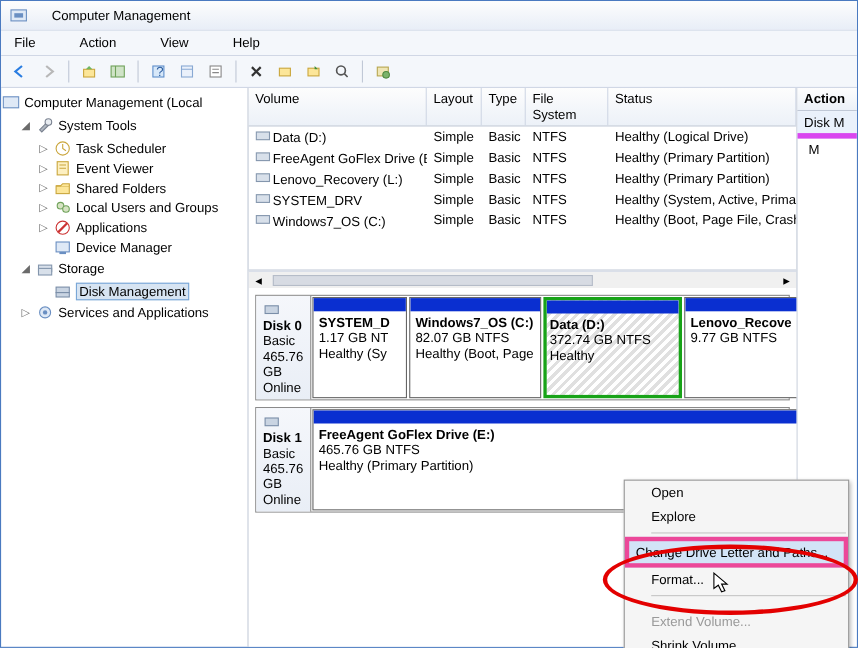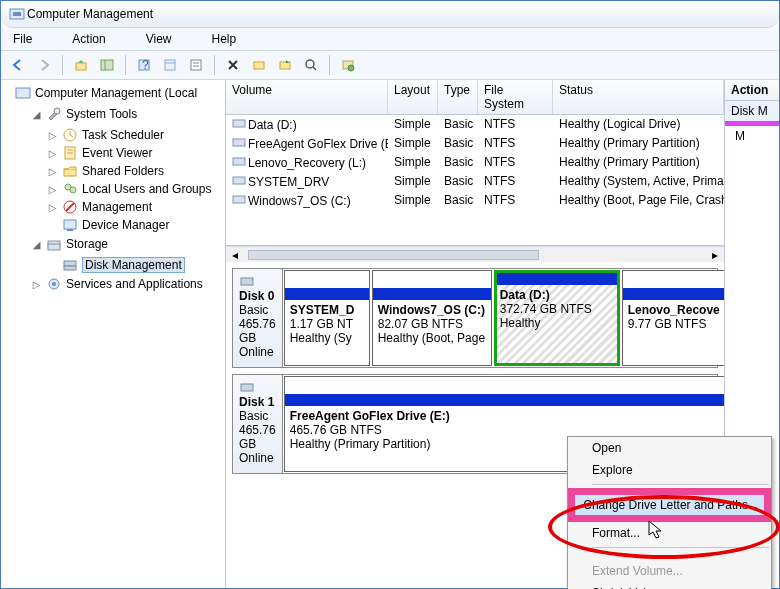--- a/index.html
+++ b/index.html
@@ -1,18 +1,18 @@
 <!DOCTYPE html>
 <html><head>
 <meta charset="utf-8">
 <style>
   * { box-sizing: border-box; margin: 0; padding: 0; font-family: "Segoe UI", Tahoma, sans-serif; font-size: 12px; }
   body { background: #ffffff; width: 780px; height: 589px; overflow: hidden; position: relative; }
   .window { border: 1px solid #4a7ac0; background: #fff; width: 100%; height: 100%; display: flex; flex-direction: column; }
-  .titlebar { background: linear-gradient(#fdfdfd, #e8eef7); padding: 5px 8px; display: flex; align-items: center; gap: 2px; border-bottom: 1px solid #cfd8e6; border-radius: 12px; }
+  .titlebar { background: linear-gradient(#fdfdfd, #e8eef7); padding: 5px 8px; display: flex; align-items: center; gap: 22px; border-bottom: 1px solid #cfd8e6; }
   .titlebar .app-icon { width: 16px; height: 16px; }
   .menubar { background: #f4f7fb; padding: 2px 8px; display: flex; gap: 32px; border-bottom: 1px solid #d0d7e5; }
   .menubar span { padding: 2px 4px; cursor: default; }
   .toolbar { background: #f4f7fb; padding: 3px 6px; display: flex; gap: 4px; align-items: center; border-bottom: 1px solid #d0d7e5; }
   .toolbar .tbtn { width: 22px; height: 22px; display:flex; align-items:center; justify-content:center; border:1px solid transparent; border-radius:2px; }
   .toolbar .sep { width:1px; height:20px; background:#c0c8d6; margin:0 3px; }
   .body { flex: 1; display: flex; overflow:hidden; }
   .tree-pane { width: 225px; border-right: 1px solid #c0c8d6; padding: 4px 0; overflow: hidden; }
   .tree ul { list-style: none; padding-left: 16px; }
   .tree li { white-space: nowrap; padding: 1px 0; display:flex; align-items:center; gap:4px; }
@@ -30,31 +30,31 @@
   .vol-row div { padding:1px 6px; white-space:nowrap; overflow:hidden; }
   .vol-row .vicon { width:16px; display:inline-block; }
   .col-vol { width:162px; } .col-layout { width:50px; } .col-type { width:40px; } .col-fs { width:75px; } .col-status { flex:1; }
   .scrollbar-area { height:16px; background:#f0f0f0; border-top:1px solid #d0d7e5; display:flex; align-items:center; padding:0 6px; }
   .scrollbar-area .thumb { width:60%; height:10px; background:#d7dbe3; border:1px solid #b5bcc8; margin-left:2%; }
   .disk-area { flex:1; overflow:hidden; background:#fff; }
   .disk-row { display:flex; border:1px solid #8a8a8a; margin:6px; }
   .disk-info { width:88px; background:linear-gradient(#f5f7fb,#e9eef6); border-right:1px solid #8a8a8a; padding:4px 6px; }
   .disk-info .dicon { width:16px; height:16px; display:inline-block; vertical-align:middle; }
   .disk-parts { flex:1; display:flex; }
-  .part { border:1px solid #666; margin:1px; padding:20px 5px; background:#fff; position:relative; overflow:hidden; }
+  .part { border:1px solid #666; margin:1px; padding:3px 5px; background:#fff; position:relative; overflow:hidden; }
   .part-header { height:12px; background:#0a2fd0; margin:-3px -5px 3px; }
   .part.highlight { border:3px solid #18a318; padding:1px 3px; }
   .part.highlight .part-header { margin:-1px -3px 3px; }
   .part.hatched { background: repeating-linear-gradient(135deg,#fff,#fff 3px,#e0e0e0 3px,#e0e0e0 6px); }
   .actions-pane { width:55px; border-left:1px solid #c0c8d6; }
   .actions-pane .hdr { background:linear-gradient(#fdfdfd,#ecf1f8); padding:3px 6px; border-bottom:1px solid #c0c8d6; font-weight:600; }
   .actions-pane .sub { background:#eaf1fb; padding:3px 6px; border-bottom:5px solid #d946ef; }
   .context-menu { position:absolute; left:567px; top:436px; width:205px; background:#f5f5f5; border:1px solid #979797; box-shadow:2px 2px 4px rgba(0,0,0,.3); z-index:50; }
   .context-menu .item { padding:4px 24px; position:relative; }
-  .context-menu .item.highlighted { background:#d2e4f7; border:7px solid #ec4899; padding:3px 6px;text-align:right; }
+  .context-menu .item.highlighted { background:#d2e4f7; border:4px solid #ec4899; padding:3px 6px; }
   .context-menu .item.disabled { color:#9a9a9a;margin-top:12px; }
   .context-menu .msep { height:1px; background:#c5c5c5; margin:3px 2px 3px 24px; }
   .ellipse { position:absolute; left:548px; top:495px; width:232px; height:64px; border:4px solid #e30000; border-radius:50%; z-index:60; pointer-events:none; }
   .cursor { position:absolute; left:648px; top:520px; z-index:70; pointer-events:none; }
 </style>
 </head>
 <body>
 
 <div class="window">
   <div class="titlebar">
@@ -146,21 +146,21 @@
         <svg width="14" height="14">
           <rect x="2" y="3" width="10" height="8" fill="#efe6b5" stroke="#b7a64f"></rect>
           <circle cx="10" cy="10" r="3" fill="#7bb36b" stroke="#4f8a3f"></circle>
         </svg>
       </div>
   </div>
 
   <div class="body">
     <div class="tree-pane">
       <div class="tree">
-        <ul style="padding-left:14px;">
+        <ul style="padding-left:1px;">
           <li class="parent">
             <span class="node-icon">
                 <svg width="16" height="16">
                   <rect x="1" y="3" width="14" height="10" fill="#dfe9f6" stroke="#6a8fc2"></rect>
                 </svg>
               </span>
             <span>Computer Management (Local</span>
             <ul>
               <li class="parent">
                 <span class="expander">◢</span>
@@ -214,21 +214,21 @@
                       <span>Local Users and Groups</span>
                     </li>
                     <li>
                       <span class="expander">▷</span>
                       <span class="node-icon">
                         <svg width="16" height="16">
                           <circle cx="8" cy="8" r="6" fill="#fff" stroke="#c33"></circle>
                           <line x1="4" y1="12" x2="12" y2="4" stroke="#c33" stroke-width="2"></line>
                         </svg>
                       </span>
-                      <span>Management</span>
+                      <span>Applications</span>
                     </li>
                     <li>
                       <span class="expander"></span>
                       <span class="node-icon">
                         <svg width="16" height="16">
                           <rect x="2" y="3" width="12" height="9" fill="#dfe9f6" stroke="#6a8fc2"></rect>
                           <rect x="5" y="12" width="6" height="2" fill="#6a8fc2"></rect>
                         </svg>
                       </span>
                       <span>Device Manager</span>

